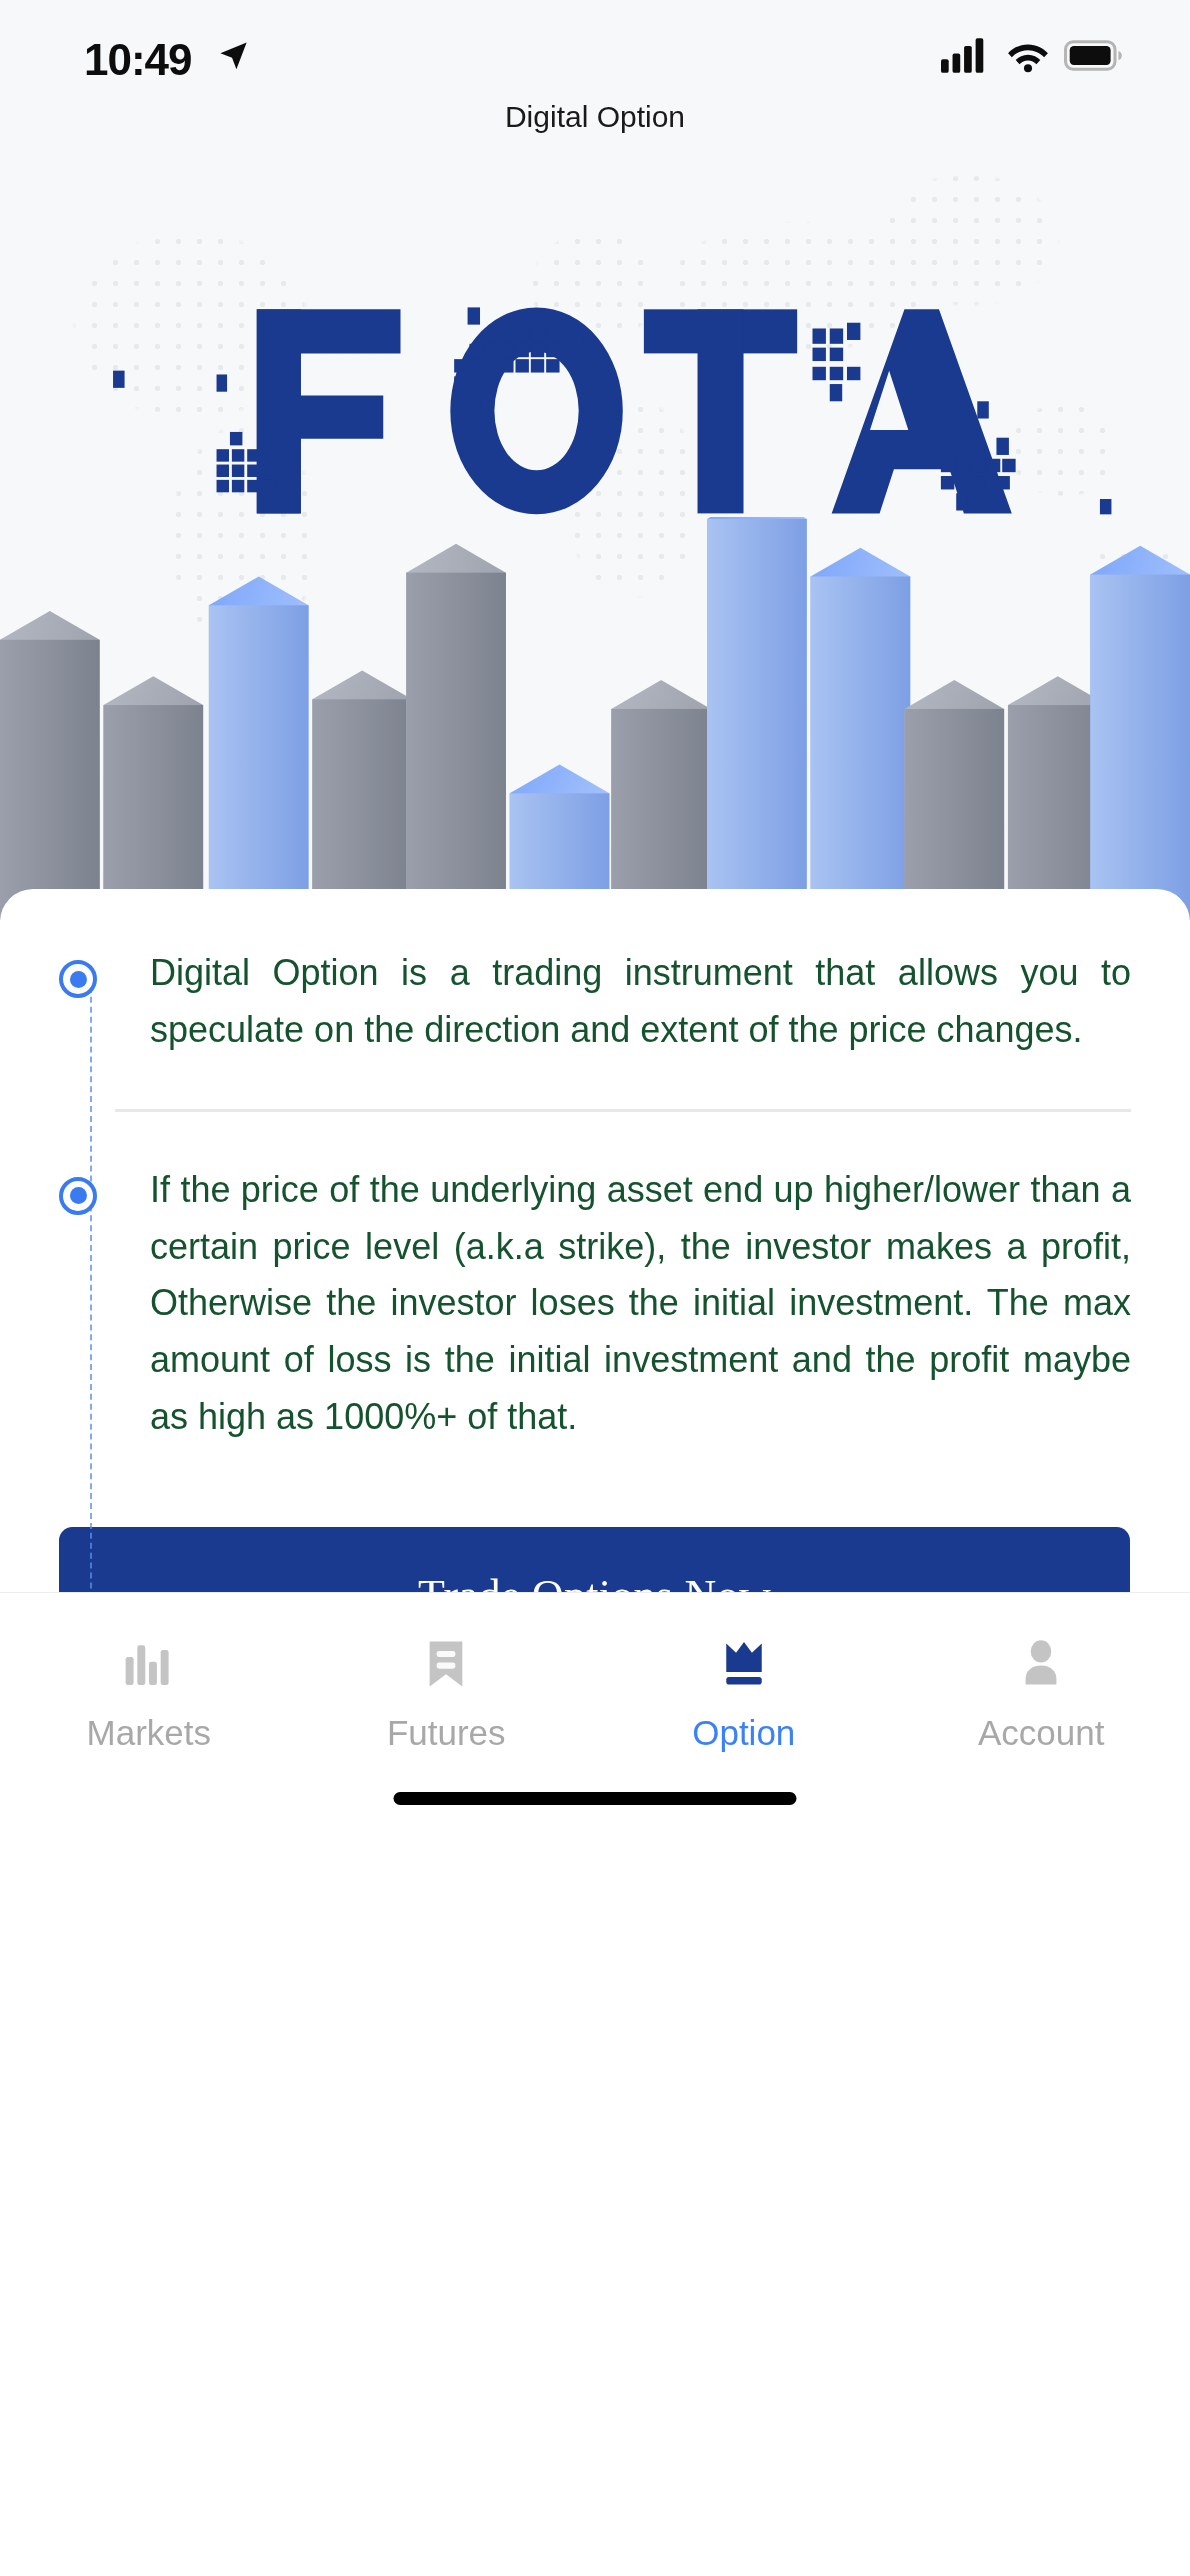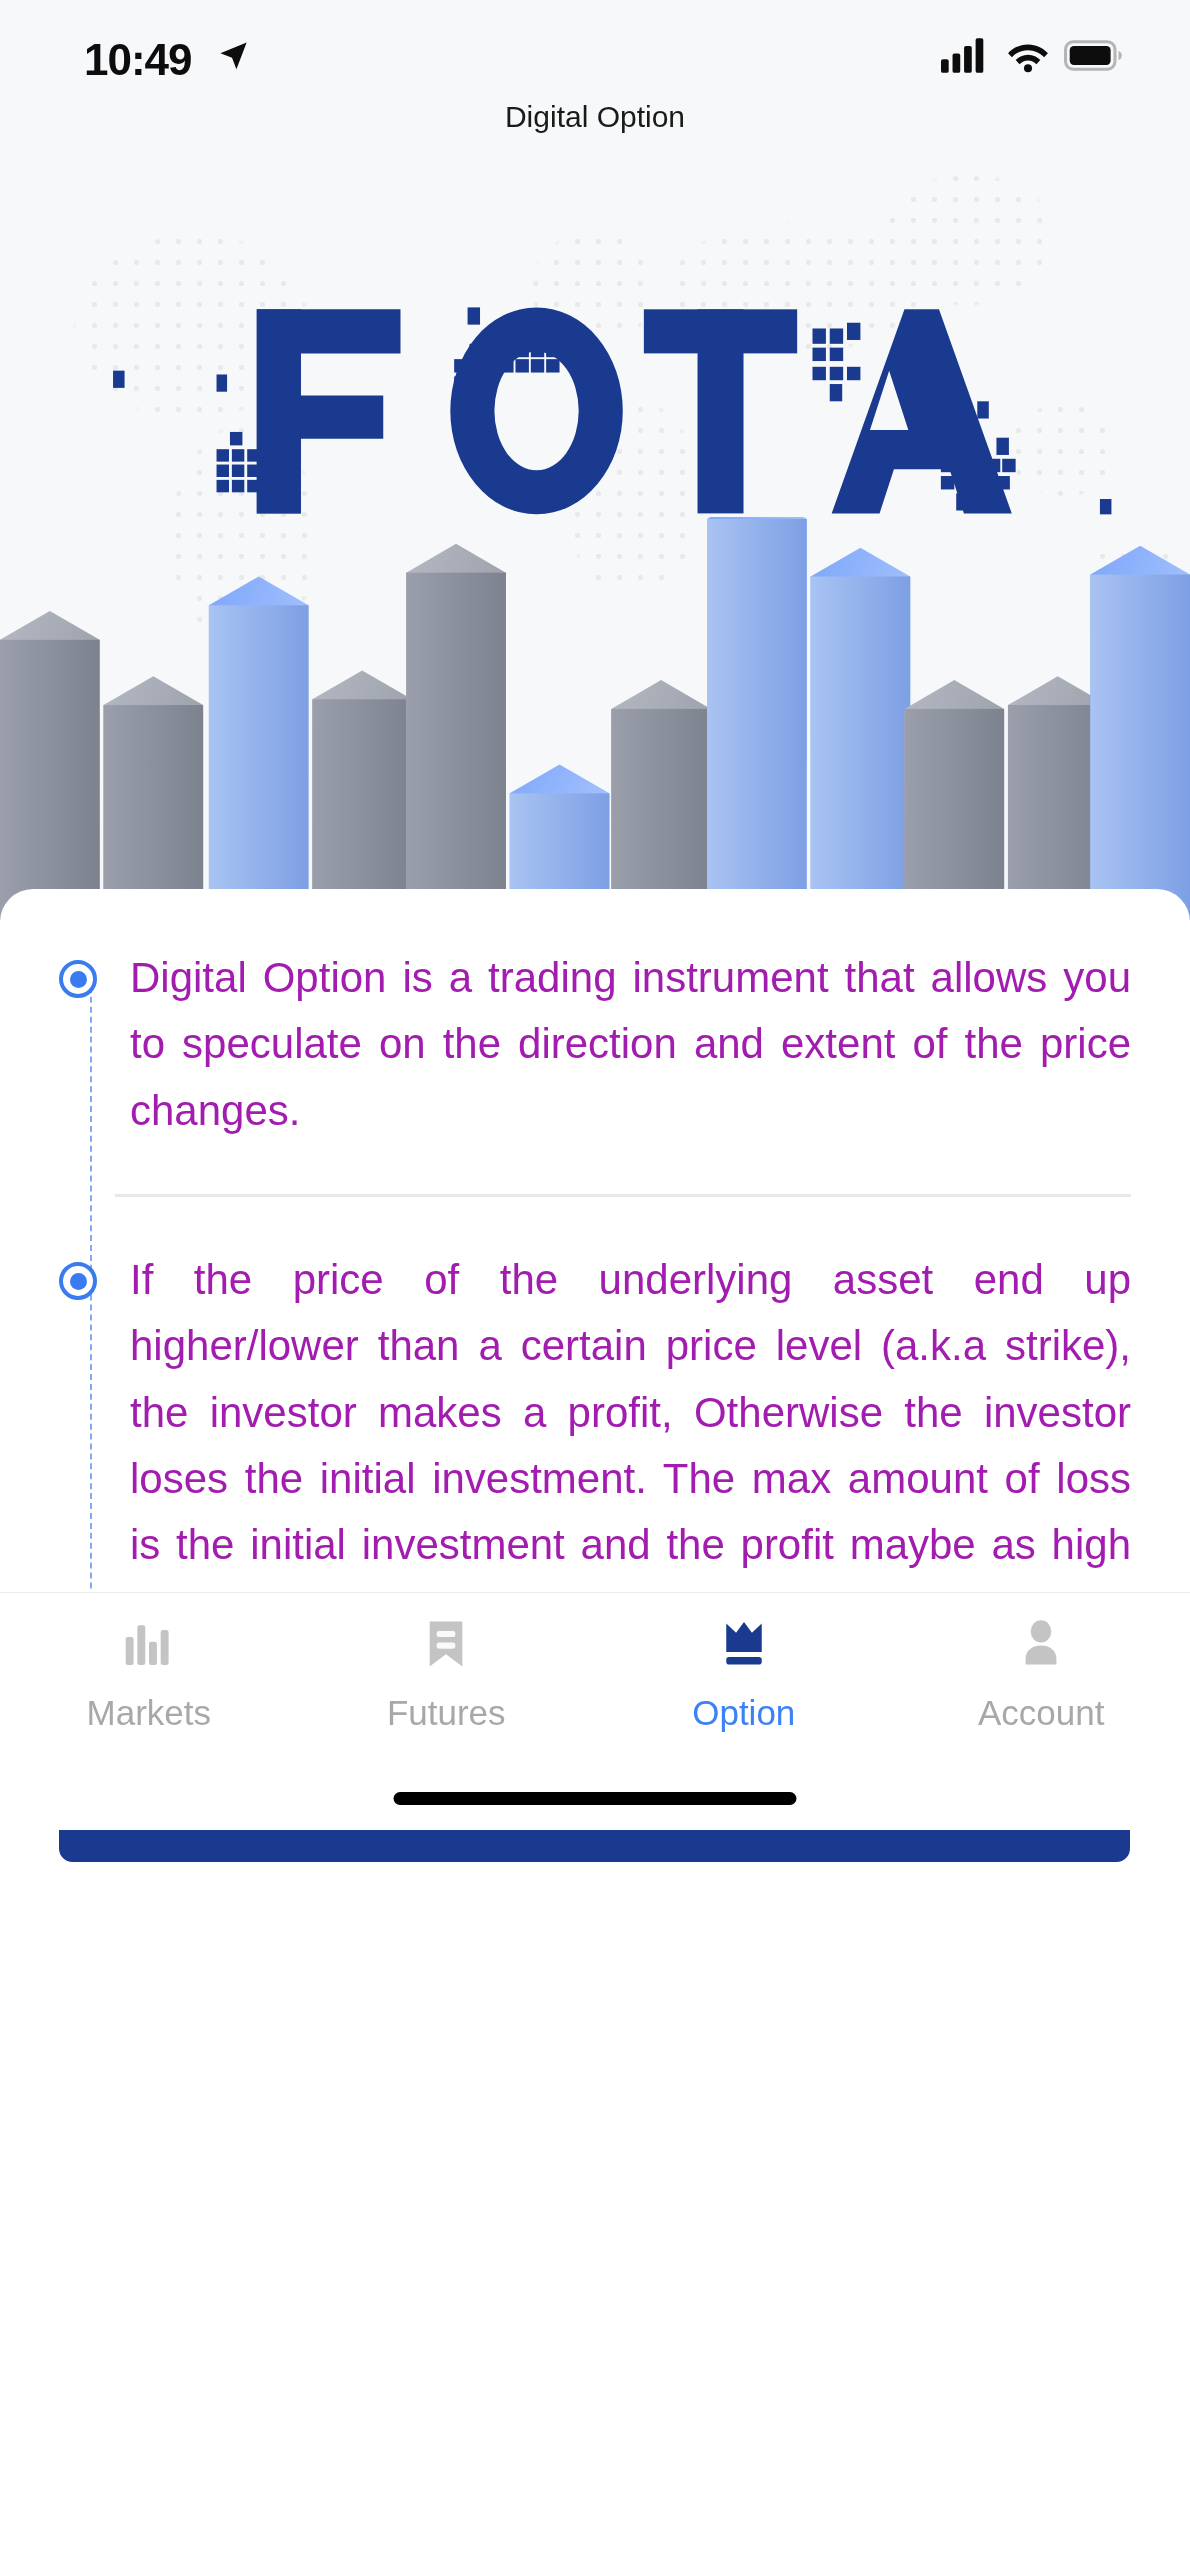--- a/index.html
+++ b/index.html
@@ -80,41 +80,41 @@
   .bullet {
     flex:0 0 auto; width:38px; height:38px; border-radius:50%;
     border:4.8px solid #3b7bf0; background:#ffffff;
     display:flex; align-items:center; justify-content:center;
     margin-top:15.3px; position:relative;
   }
   .bullet::after {
     content:""; width:17px; height:17px; border-radius:50%; background:#3b7bf0;
   }
   .info-text {
-    margin-left:33px; flex:1;
-    font-size:42px; line-height:1.58; color:#a21caf;
+    margin-left:53px; flex:1;
+    font-size:36px; line-height:1.58; color:#14532d;
     text-align:justify; text-justify:inter-word;
   }
   .divider {
     height:2.9px; background:#e8e8e8; margin:50px 0 50px 56px;
   }
 
   .cta {
     display:block; margin:81px 59px 0 59px; width:calc(100% - 119px);
     height:136px; background:#1a3a8f; color:#ffffff;
     border:none; border-radius:13.4px;
     font-family:Liberation Serif, serif;
     font-size:44px; letter-spacing:0.3px; cursor:pointer;
   }
 
   
   .tabbar {
     position:absolute; left:0; bottom:0; width:1190px; height:238px;
     background:#ffffff; border-top:1.9px solid #ededed; z-index:50;
-    display:flex; align-items:flex-start; padding-top:18px;
+    display:flex; align-items:flex-start; padding-top:38px;
   }
   .tab { flex:1; display:flex; flex-direction:column; align-items:center; gap:21px; cursor:pointer; }
   .tab-icon { height:61px; display:flex; align-items:flex-end; justify-content:center; }
   .tab-label { font-size:35px; color:#a8a8a8; }
   .tab.active .tab-label { color:#3b82f6; }
   .home-indicator {
     position:absolute; left:50%; transform:translateX(-50%);
     bottom:25px; width:403px; height:13.4px; background:#000000; border-radius:9.6px; z-index:60;
   }
 </style>

